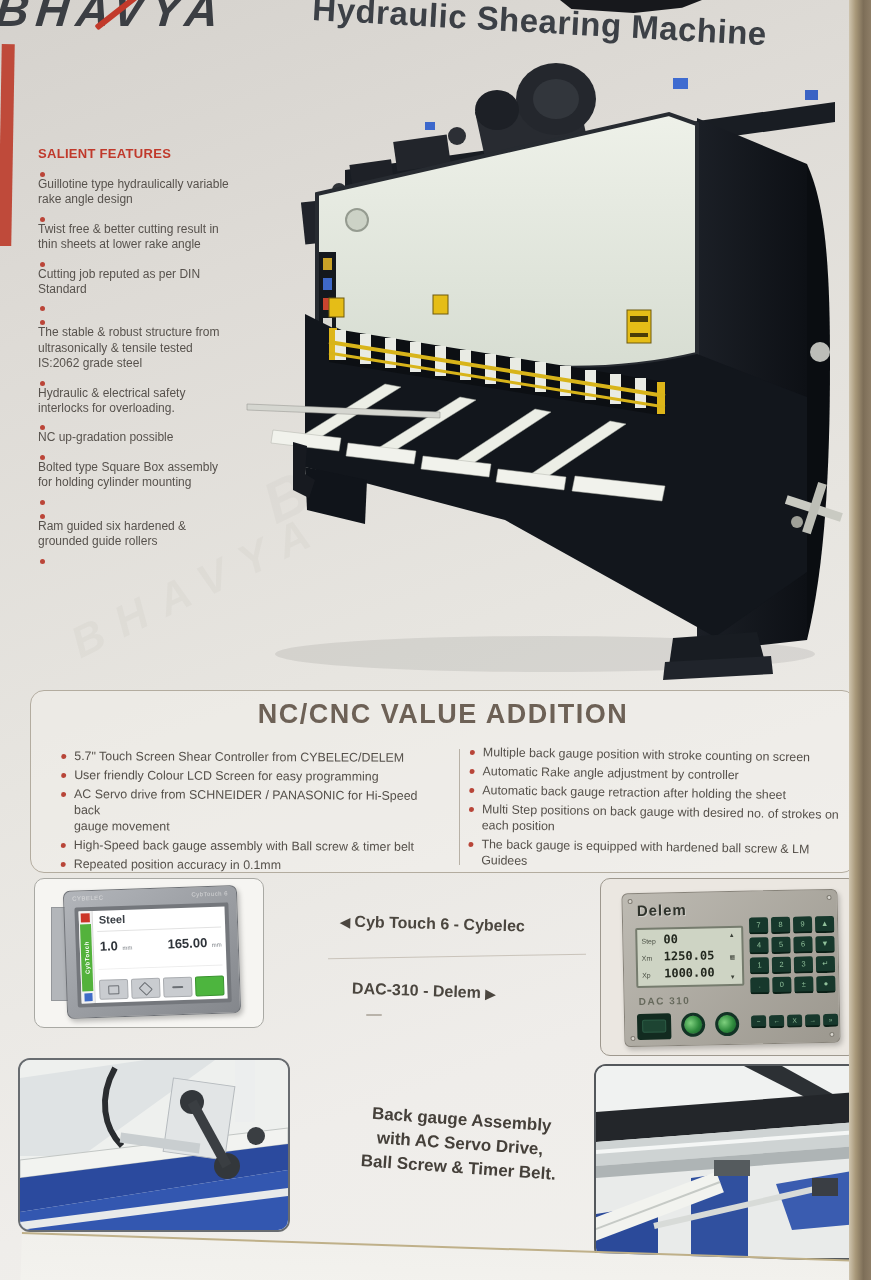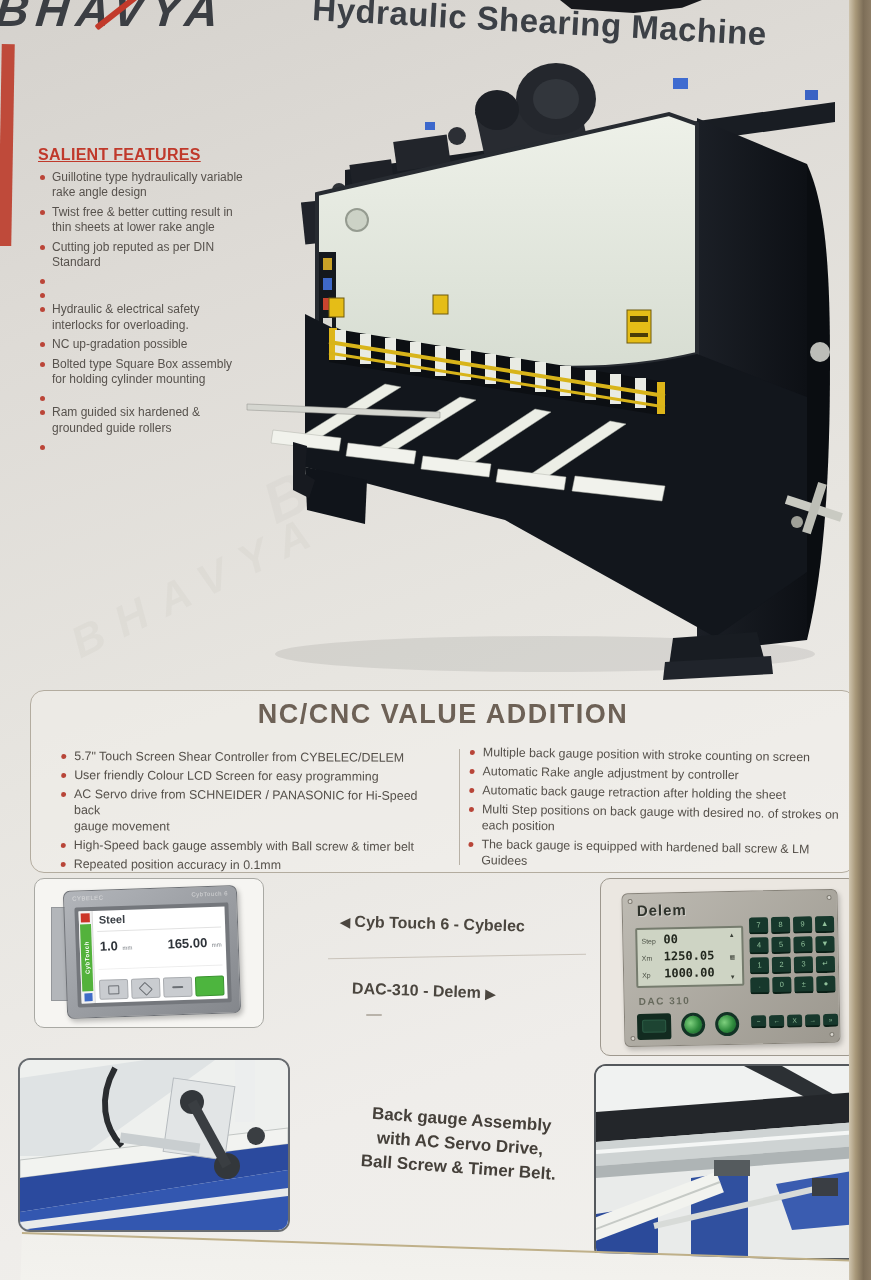--- a/index.html
+++ b/index.html
@@ -17,22 +17,22 @@
   .logo-slash { left:88px; top:1px; width:78px; height:6px; background:#c23a2b;
     transform:rotate(-38deg); border-radius:2px; }
   .top-black { left:560px; top:0; width:142px; height:13px; background:#17181c;
     clip-path:polygon(0 0,100% 0,86% 60%,52% 100%,8% 70%); }
   .title { left:312px; top:6px; width:575px; font-size:33px; font-weight:800;
     color:#3c4046; transform:rotate(3.2deg); letter-spacing:0.5px; white-space:nowrap; }
   .red-band { left:0; top:44px; width:13px; height:202px; background:#bf4a3a; transform:rotate(1deg); }
 
   
   .salient { left:38px; top:146px; width:230px; }
-  .salient-h { font-size:16px; font-weight:bold; color:#c0392b; letter-spacing:0.3px;text-decoration:underline; }
-  .feat { display:flex; margin-top:4px; }
+  .salient-h { font-size:13px; font-weight:bold; color:#c0392b; letter-spacing:0.3px; }
+  .feat { display:flex; margin-top:4px;flex-direction:column; }
   .dot { flex:0 0 5px; width:5px; height:5px; border-radius:50%; background:#bb4538; margin:5px 7px 0 2px; }
   .ftxt { font-size:12px; line-height:15.4px; color:#57524d; white-space:pre-line; }
 
   
   .wm { color:#6a6458; font-weight:800; font-style:italic; letter-spacing:16px; pointer-events:none; }
 
   
   .ncbox { left:30px; top:690px; width:826px; height:183px; border:1.5px solid #b3ac9f;
     border-radius:14px; background:rgba(244,242,238,0.45); }
   .nchead { position:absolute; left:0; right:0; top:8px; text-align:center; font-size:27px;
@@ -252,20 +252,23 @@
       <div class="feat">
           <span class="dot"></span>
           <span class="ftxt">Cutting job reputed as per DIN
 Standard</span>
         </div>
       <div class="feat">
           <span class="dot"></span>
         </div>
       <div class="feat">
           <span class="dot"></span>
+          <span class="ftxt">The stable &amp; robust structure from
+ultrasonically &amp; tensile tested
+IS:2062 grade steel</span>
         </div>
       <div class="feat">
           <span class="dot"></span>
           <span class="ftxt">Hydraulic &amp; electrical safety
 interlocks for overloading.</span>
         </div>
       <div class="feat">
           <span class="dot"></span>
           <span class="ftxt">NC up-gradation possible</span>
         </div>

